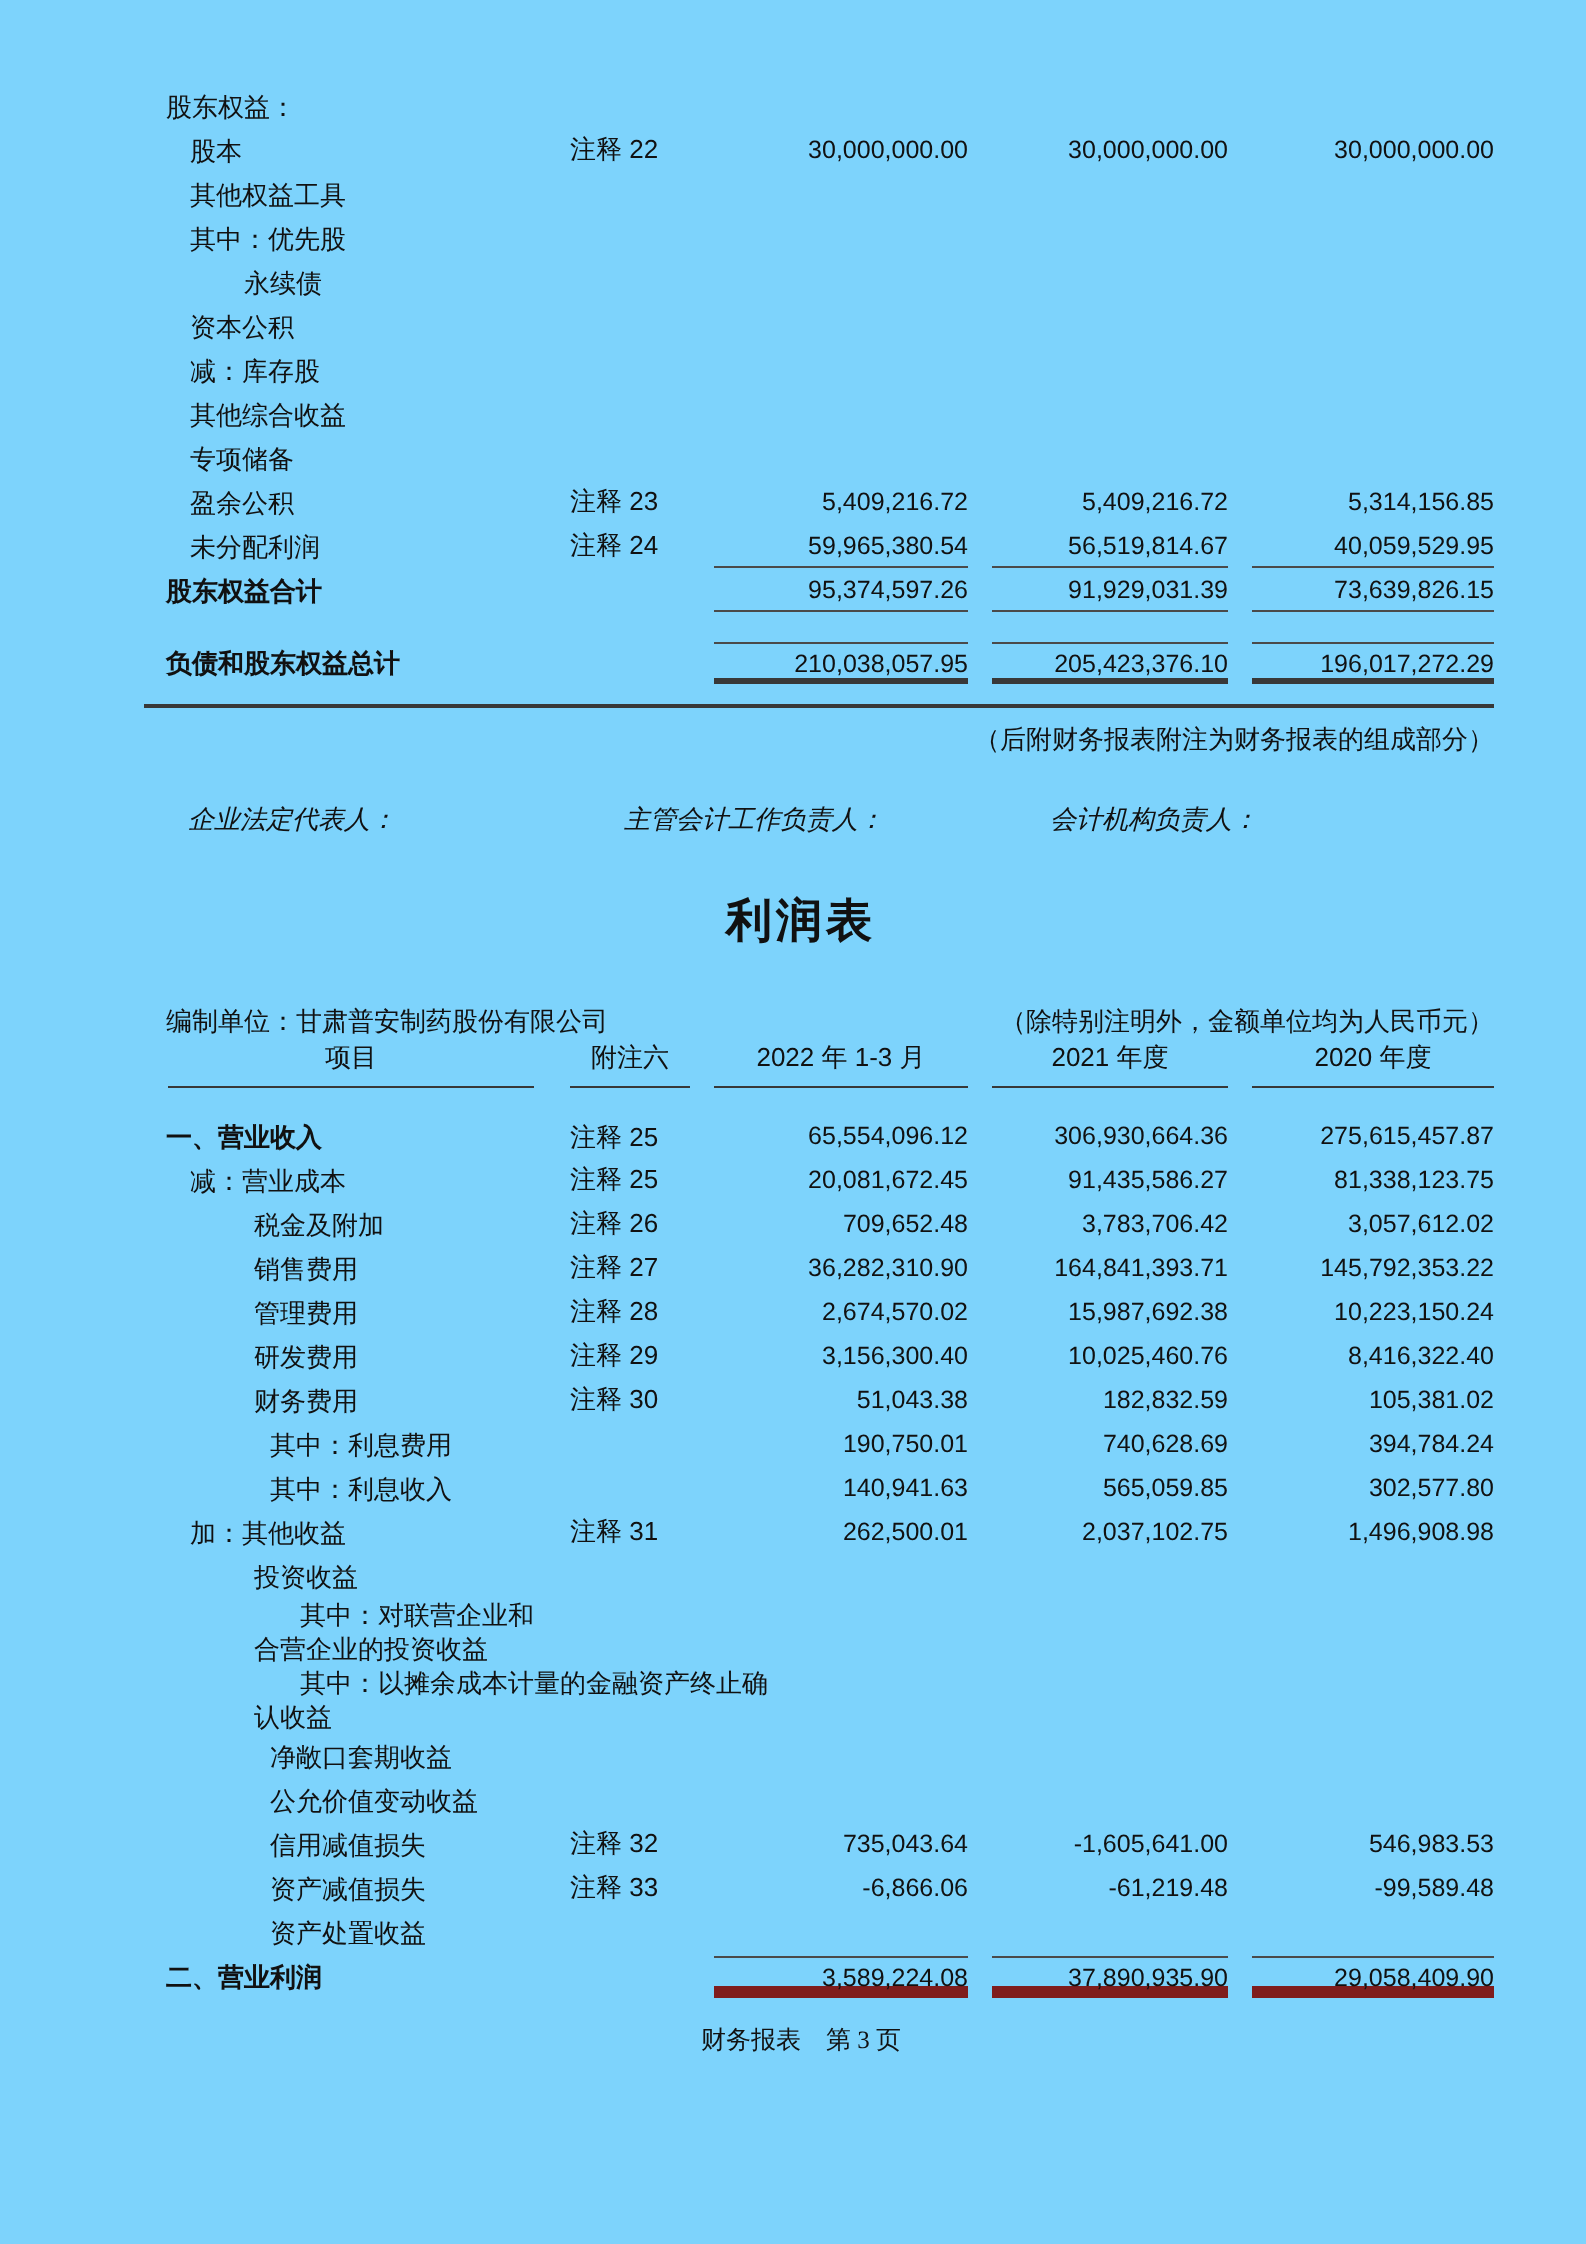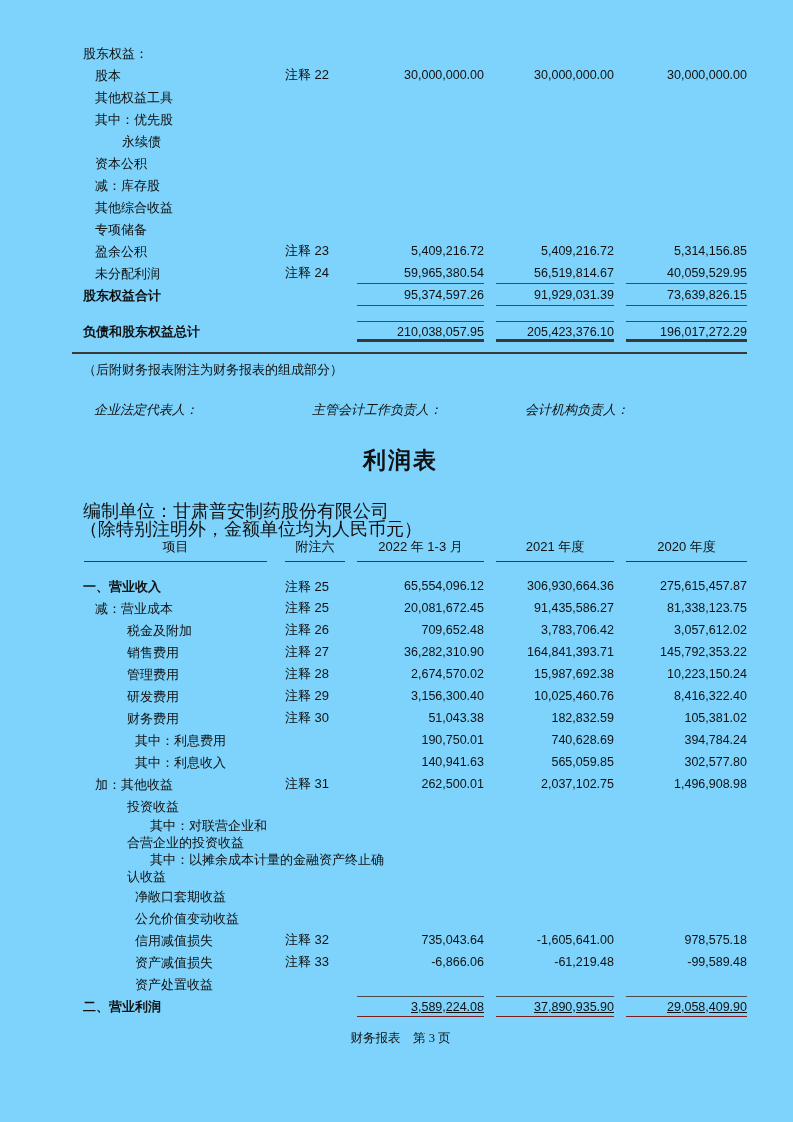--- a/index.html
+++ b/index.html
@@ -25,40 +25,40 @@
   .ind-3 { padding-left:47px; }
   .ind-4 { padding-left:55px; }
   .ind-5 { padding-left:70px; }
   .bold { font-weight:700; font-family:"Liberation Sans","DejaVu Sans",sans-serif; }
 
   .c-note { font-size:13px; padding-left:3px; white-space:nowrap;
             font-family:"Liberation Sans","DejaVu Sans",sans-serif; }
   .num { font-family:"Liberation Sans","DejaVu Sans",sans-serif; font-size:12.5px;
          text-align:right; margin-left:12px; height:21px; line-height:21px; white-space:nowrap; }
   .rule-under { border-bottom:1px solid #4a4a4a; }
-  .rule-total { border-top:1px solid #4a4a4a; border-bottom:1px solid #7f1d1d;text-decoration:underline; }
+  .rule-total { border-top:1px solid #4a4a4a; border-bottom:6px solid #7f1d1d; }
   .rule-grand { border-top:1px solid #4a4a4a; border-bottom:3px solid #383838; }
 
   
   table.fin-table th { font-weight:400; font-size:13px; }
   .hl { padding-bottom:5px; border-bottom:1px solid #383838; text-align:center;
         font-family:"Liberation Sans","DejaVu Sans",sans-serif; white-space:nowrap; }
   .hl-item { margin:0 18px 0 4px; }
   .hl-note { margin:0; }
   .hl-val { margin-left:12px; }
   table.income tbody tr:first-child td { padding-top:14px; }
 
   
   .hrule { margin-top:10px; margin-left:-8px; width:675px; height:2px; background:#383838; }
-  .attach-note { margin-top:7px; padding-left:3px; font-size:13px; line-height:18px; }
+  .attach-note { margin-top:7px; padding-left:3px; font-size:13px; line-height:18px;text-align:right; }
   .sig-row { margin-top:22px; padding-left:14px; display:flex; font-size:13px; line-height:18px;font-style:italic; }
   .sig-a { width:218px; } .sig-b { width:213px; } .sig-c { flex:1; }
   .title { margin-top:26px; margin-left:-26px; text-align:center; font-size:23px; line-height:30px;
            font-weight:700; font-family:"Liberation Sans","DejaVu Sans",sans-serif; letter-spacing:2px; }
-  .prep-row { margin-top:27px; display:flex; justify-content:space-between; font-size:18px; line-height:18px;flex-direction:column; }
+  .prep-row { margin-top:27px; display:flex; justify-content:space-between; font-size:13px; line-height:18px; }
   .prep-row .left { padding-left:3px; }
   .income-wrap { }
   .page-footer { margin-top:12px; margin-left:-26px; text-align:center; font-size:12.5px; line-height:18px; }
 </style>
 </head>
 <body>
 
 <div class="page">
 
   <table class="fin-table equity">
@@ -549,21 +549,21 @@
               <div class="lbl ind-4">信用减值损失</div>
             </td>
             <td class="c-note">注释 32</td>
             <td>
               <div class="num">735,043.64</div>
             </td>
             <td>
               <div class="num">-1,605,641.00</div>
             </td>
             <td>
-              <div class="num">978,575.18</div>
+              <div class="num">546,983.53</div>
             </td>
           </tr>
           <tr>
             <td>
               <div class="lbl ind-4">资产减值损失</div>
             </td>
             <td class="c-note">注释 33</td>
             <td>
               <div class="num">-6,866.06</div>
             </td>

